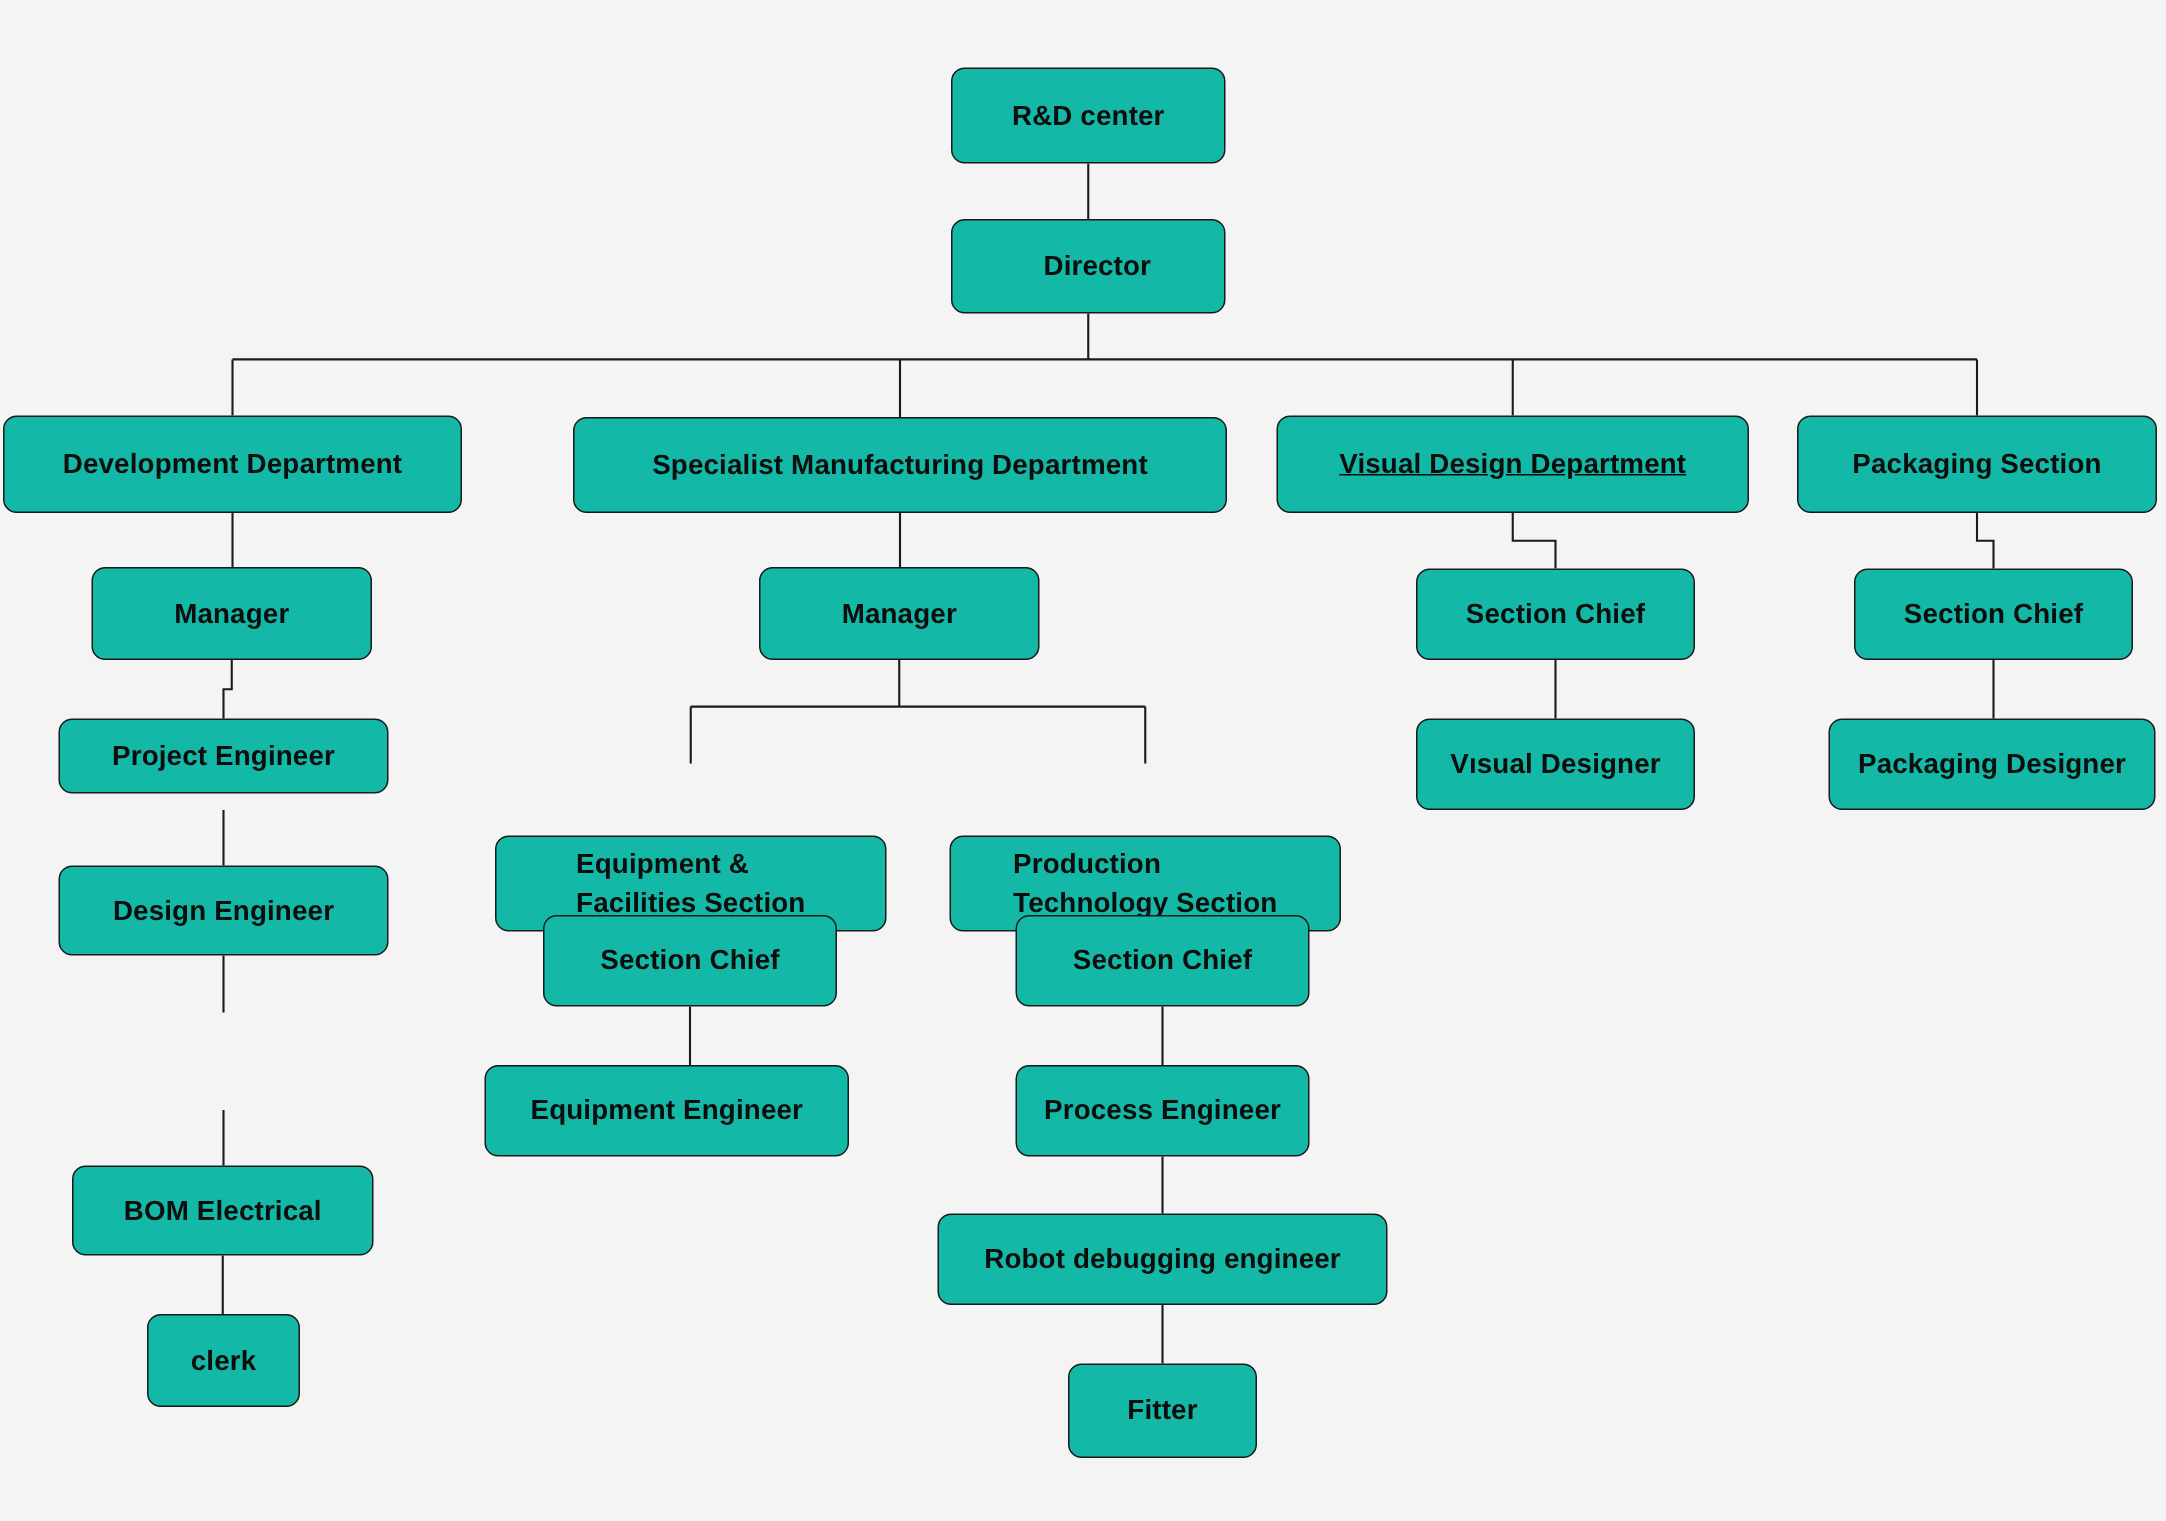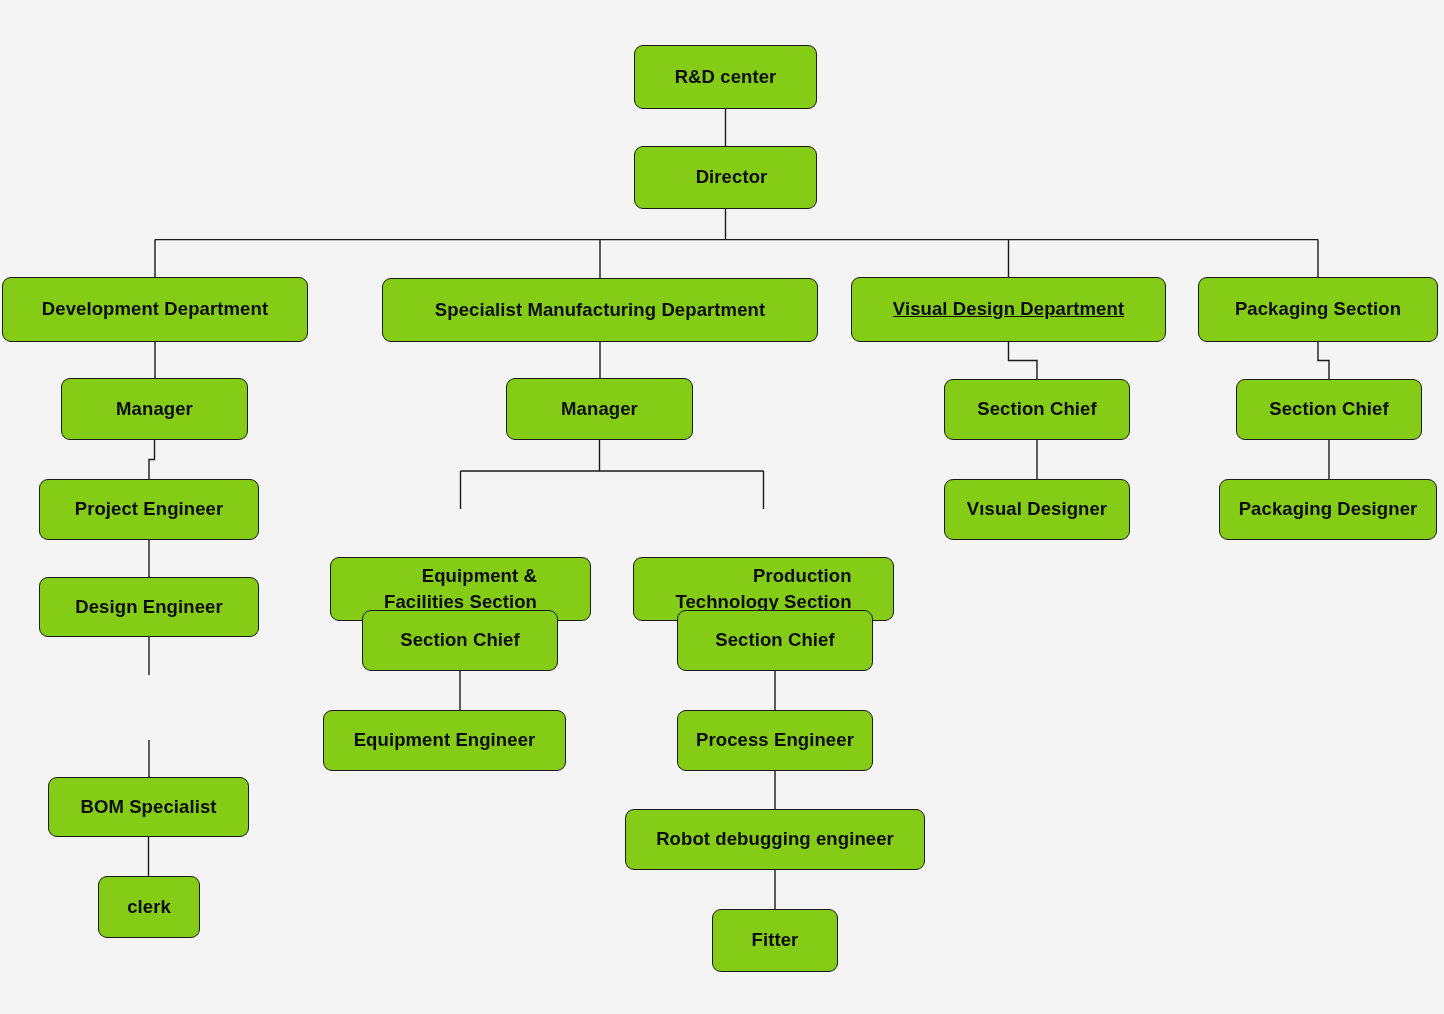--- a/index.html
+++ b/index.html
@@ -23,27 +23,27 @@
   #edge-layer {
     position: absolute;
     left: 0; top: 0;
     width: 1444px;
     height: 1014px;
     pointer-events: none;
   }
   .node {
     position: absolute;
     box-sizing: border-box;
-    background: #84cc16;
+    background: #14b8a6;
     border: 1.4px solid #1a1a1a;
     border-radius: 9px;
     display: flex;
     align-items: center;
     justify-content: center;
-    text-align: right;
+    text-align: left;
     color: #0d0d0d;
     font-weight: 700;
     font-size: 18.5px;
     line-height: 1.35;
     letter-spacing: 0.1px;
     padding: 2px 8px;
     white-space: pre-line;
   }
   .node.two-line { line-height: 1.4; margin-top: 48px; }
 </style>
@@ -77,23 +77,23 @@
 
   <div class="node" style="left: 634px; top: 45px; width: 183px; height: 64px;">R&amp;D center</div>
   <div class="node" style="left: 634px; top: 146px; width: 183px; height: 63px; padding-left: 20px;">Director</div>
 
   <div class="node" style="left: 2px; top: 277px; width: 306px; height: 65px;">Development Department</div>
   <div class="node" style="left: 382px; top: 278px; width: 436px; height: 64px;">Specialist Manufacturing Department</div>
   <div class="node" style="left: 851px; top: 277px; width: 315px; height: 65px; text-decoration: underline;">Visual Design Department</div>
   <div class="node" style="left: 1198px; top: 277px; width: 240px; height: 65px;">Packaging Section</div>
 
   <div class="node" style="left: 61px; top: 378px; width: 187px; height: 62px;">Manager</div>
-  <div class="node" style="left: 39px; top: 479px; width: 220px; height: 61px;">Project Engineer</div>
+  <div class="node" style="left: 39px; top: 479px; width: 220px; height: 50px;">Project Engineer</div>
   <div class="node" style="left: 39px; top: 577px; width: 220px; height: 60px;">Design Engineer</div>
-  <div class="node" style="left: 48px; top: 777px; width: 201px; height: 60px;">BOM Specialist</div>
+  <div class="node" style="left: 48px; top: 777px; width: 201px; height: 60px;">BOM Electrical</div>
   <div class="node" style="left: 98px; top: 876px; width: 102px; height: 62px;">clerk</div>
 
   <div class="node" style="left: 506px; top: 378px; width: 187px; height: 62px;">Manager</div>
   <div class="node two-line" style="left: 330px; top: 509px; width: 261px; height: 64px;">Equipment &amp;
 Facilities Section</div>
   <div class="node two-line" style="left: 633px; top: 509px; width: 261px; height: 64px;">Production
 Technology Section</div>
 
   <div class="node" style="left: 362px; top: 610px; width: 196px; height: 61px;">Section Chief</div>
   <div class="node" style="left: 323px; top: 710px; width: 243px; height: 61px;">Equipment Engineer</div>

